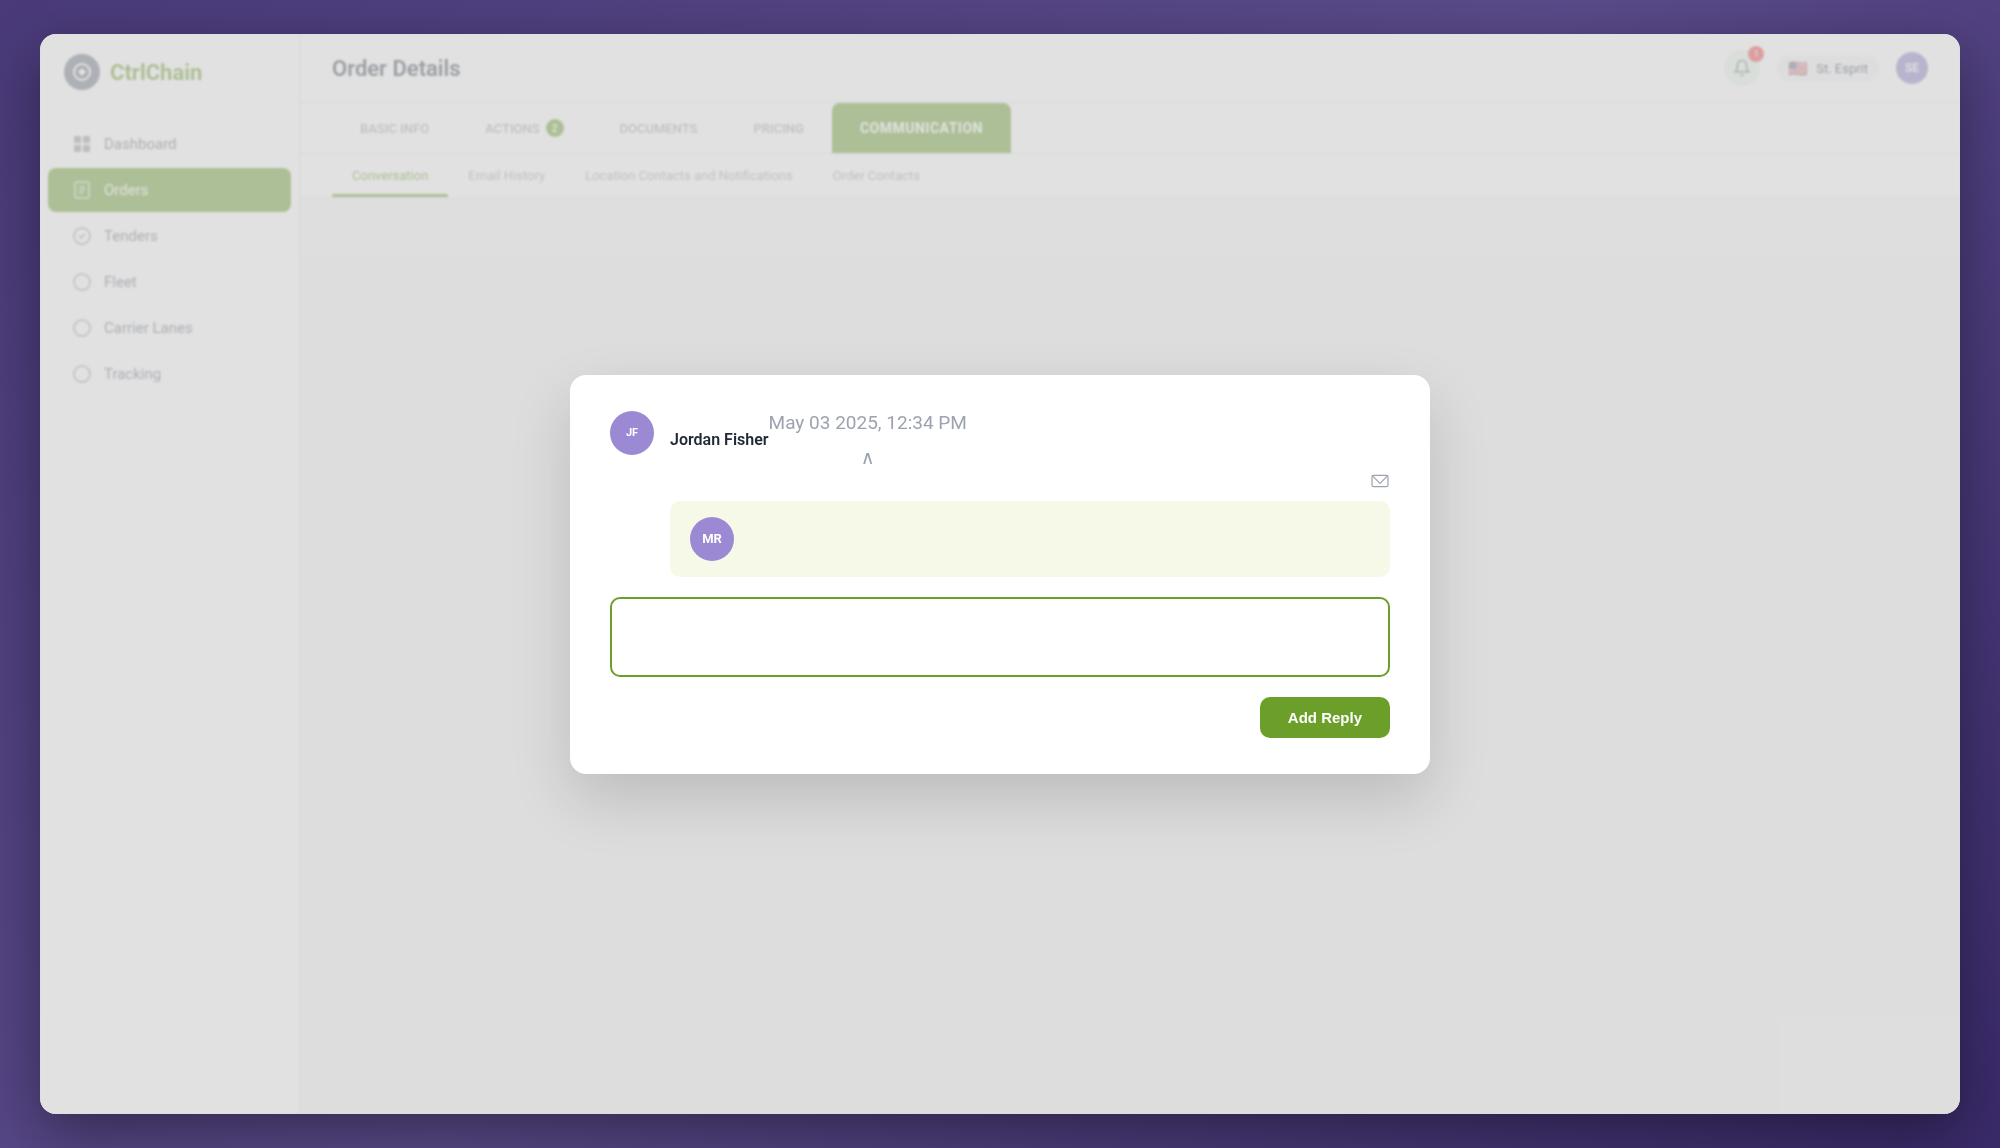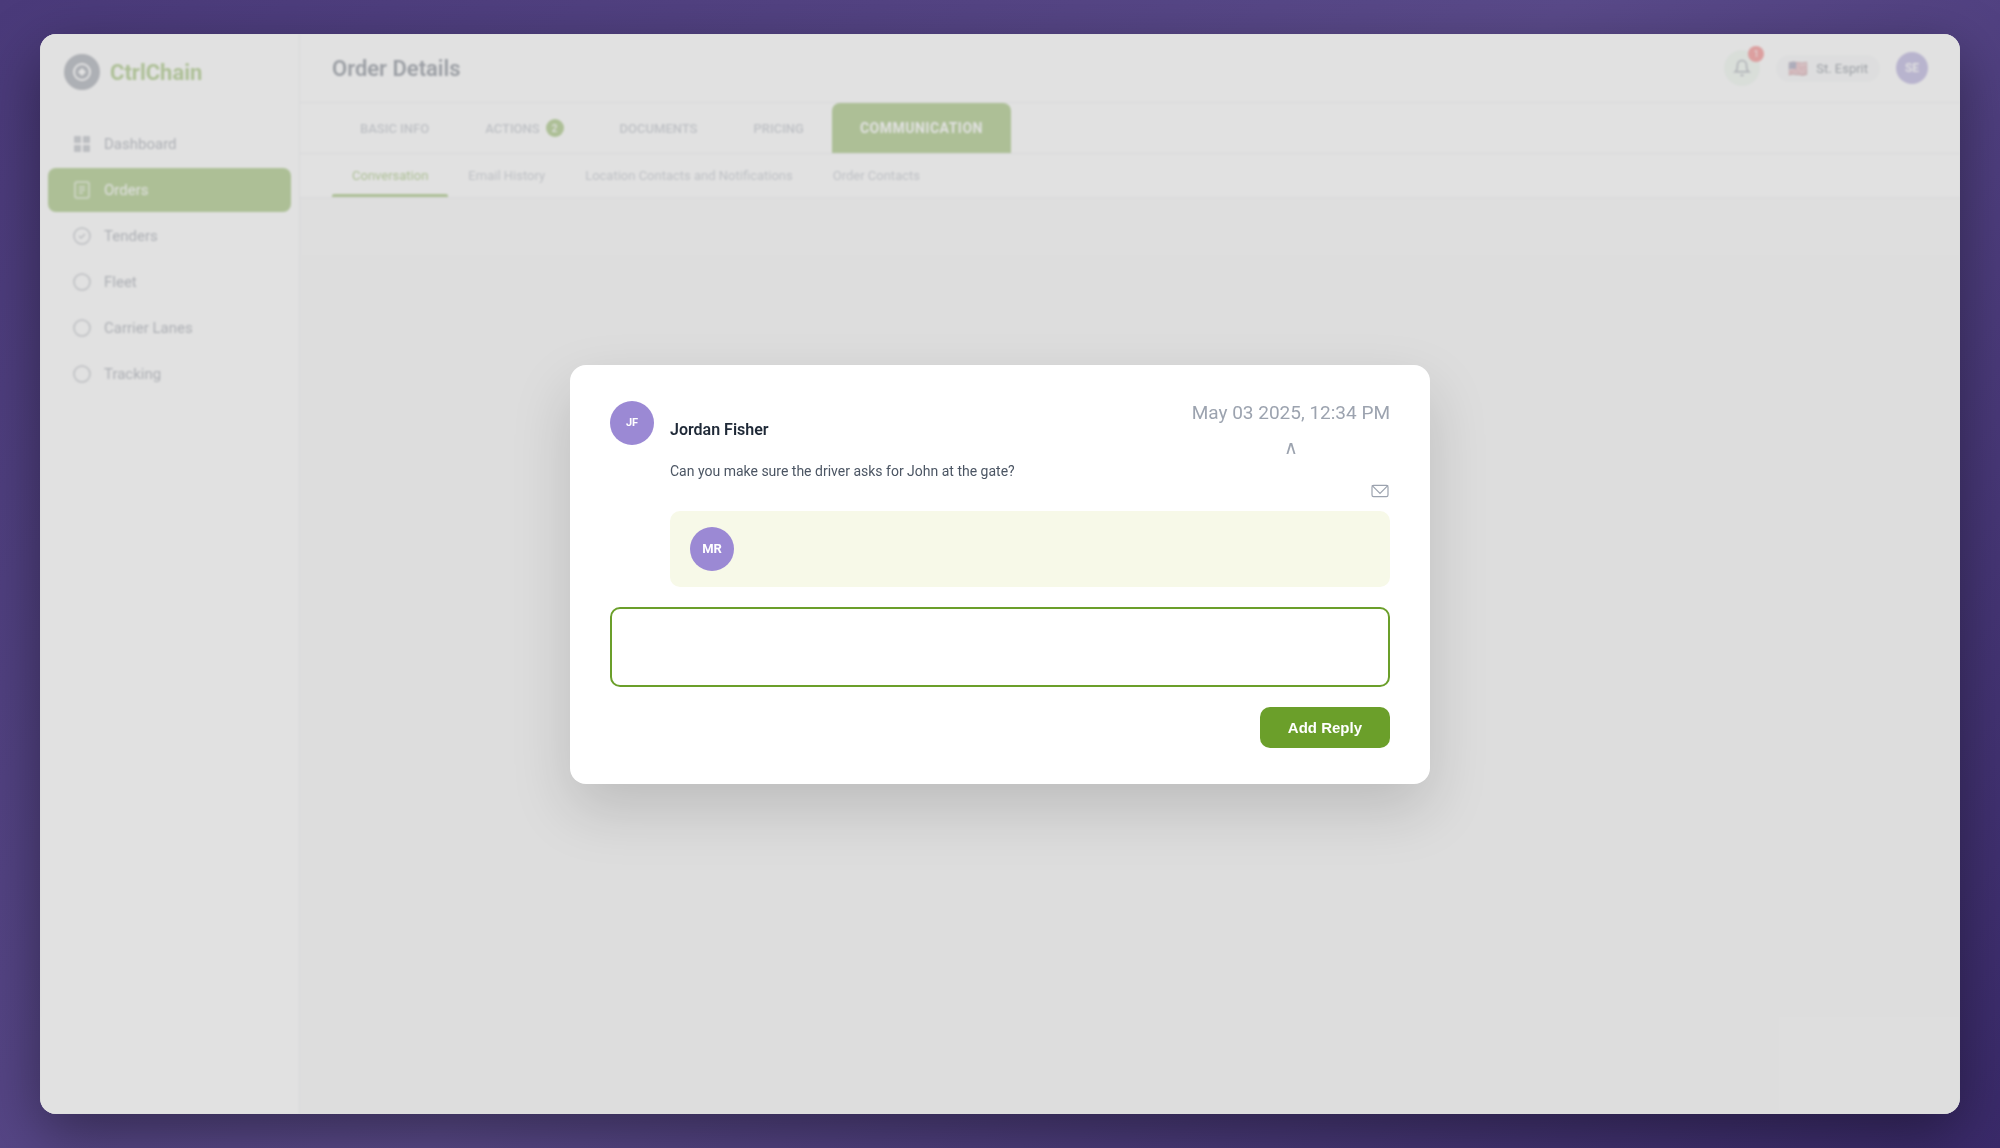--- a/index.html
+++ b/index.html
@@ -274,21 +274,20 @@
       font-size: 11px;
       font-weight: 700;
       flex-shrink: 0;
     }
     .message-body {
       flex: 1;
     }
     .message-header {
       display: flex;
       align-items: center;
-      justify-content: space-between;
       margin-bottom: 4px;
     }
     .message-author {
       font-size: 16px;
       font-weight: 600;
       color: #1f2937;
     }
     .message-meta {
       display: flex;
       align-items: center;
@@ -515,21 +514,20 @@
           <div class="message-item">
             <div class="avatar-circle">JF</div>
             <div class="message-body">
               <div class="message-header">
                 <span class="message-author">Jordan Fisher</span>
                 <div class="message-meta">
                   <span>May 03 2025, 12:34 PM</span>
                   <span class="chevron-icon">∧</span>
                 </div>
               </div>
-              <div class="message-text">Can you make sure the driver asks for John at the gate?</div>
               <div class="email-icon">
                 <svg width="20" height="16" viewBox="0 0 24 20" fill="none" stroke="#9ca3af" stroke-width="1.5">
                   <rect x="2" y="3" width="20" height="14" rx="2"></rect>
                   <polyline points="2,3 12,13 22,3"></polyline>
                 </svg>
               </div>
             </div>
           </div>
 
           <div class="reply-block">

